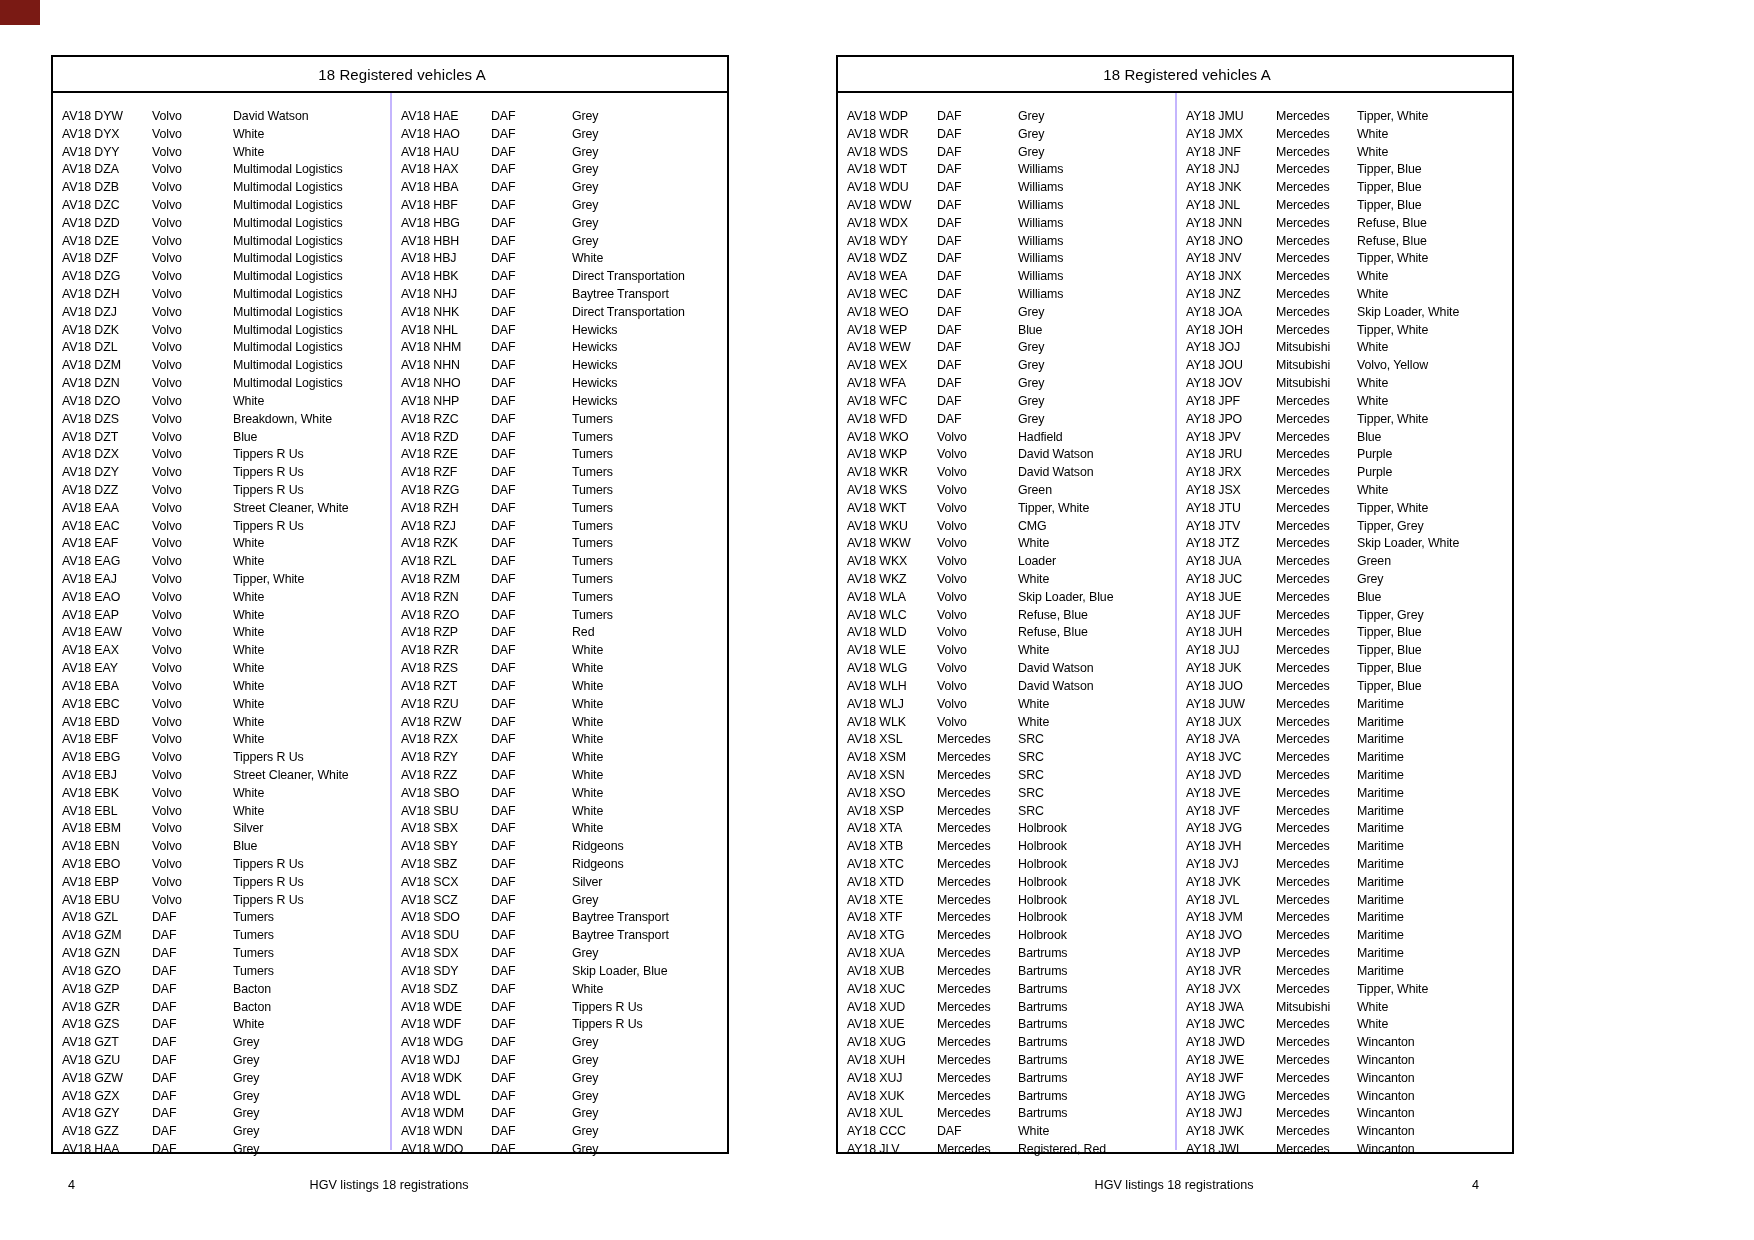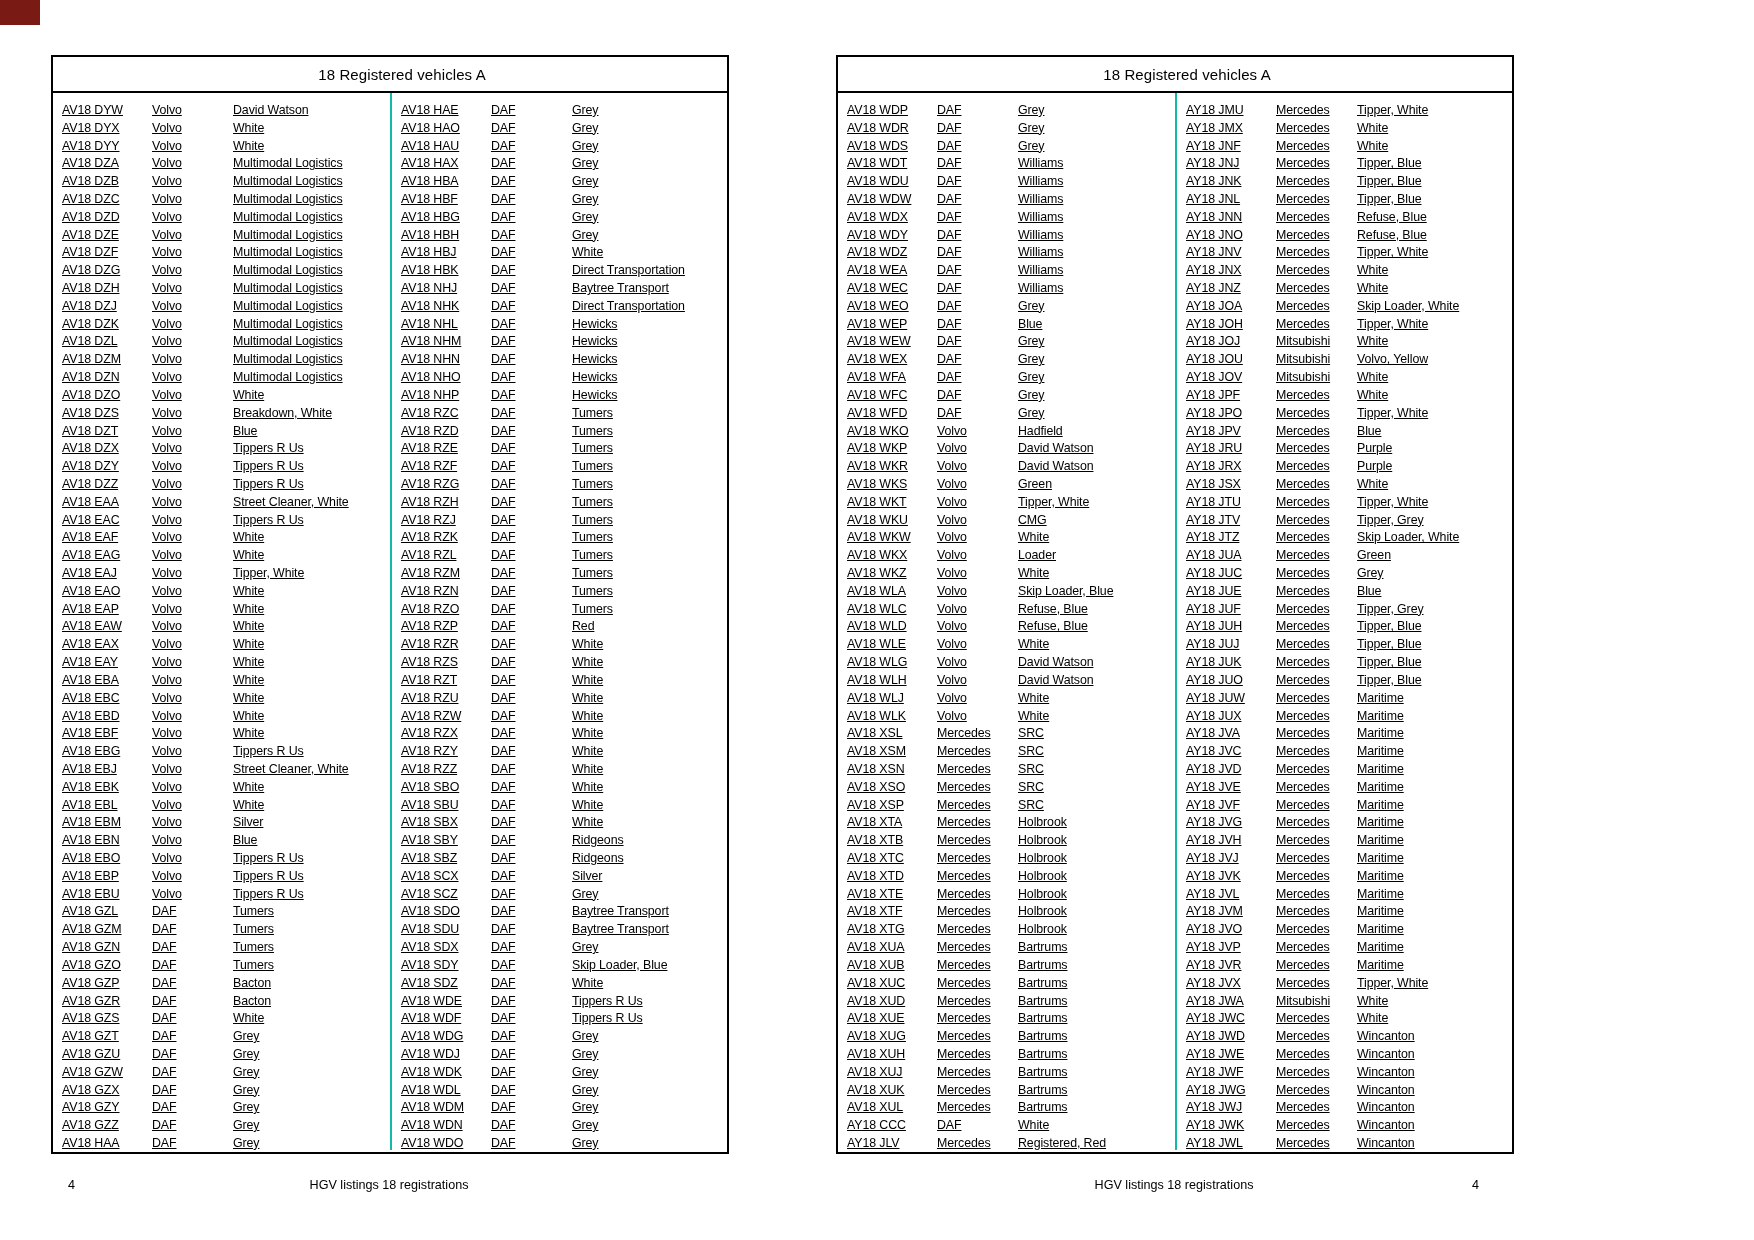--- a/index.html
+++ b/index.html
@@ -20,23 +20,23 @@
   .page.right{left:836px;}
   .page-title{
     height:34px;border-bottom:2px solid #000;
     display:flex;align-items:center;justify-content:center;
     font-size:15px;letter-spacing:0.1px;padding-left:24px;
   }
   .table-area{
     display:flex;height:1057px;
   }
   .col{
-    width:50%;box-sizing:border-box;padding-top:8px;text-decoration:underline;
+    width:50%;box-sizing:border-box;padding-top:14px;
   }
-  .col + .col{border-left:2px solid #14b8a6;}
+  .col + .col{border-left:2px solid #c4b5fd;}
   .row{
     display:flex;height:17.82px;align-items:center;
     font-size:12.4px;letter-spacing:-0.1px;white-space:nowrap;
   }
   .c{display:inline-block;overflow:visible;}
   .c0{width:90px;margin-left:9px;flex:none;}
   .c1{width:81px;flex:none;}
   .c2{flex:1;}
   .footer-text{
     position:absolute;top:1178px;font-size:12.6px;

